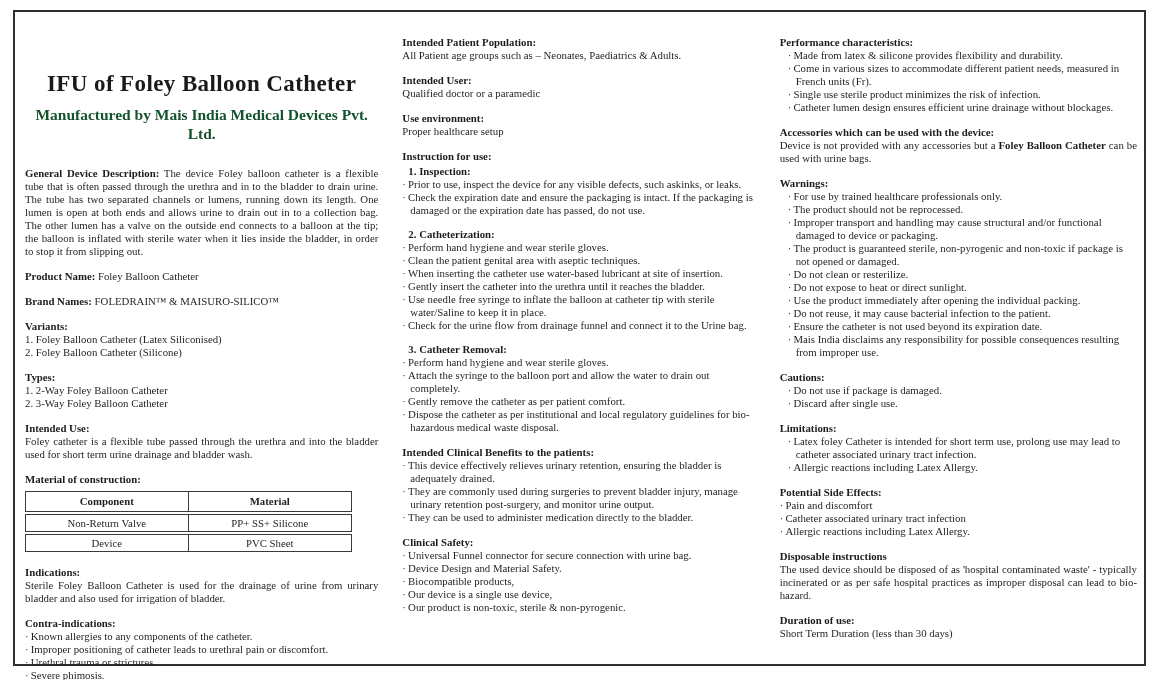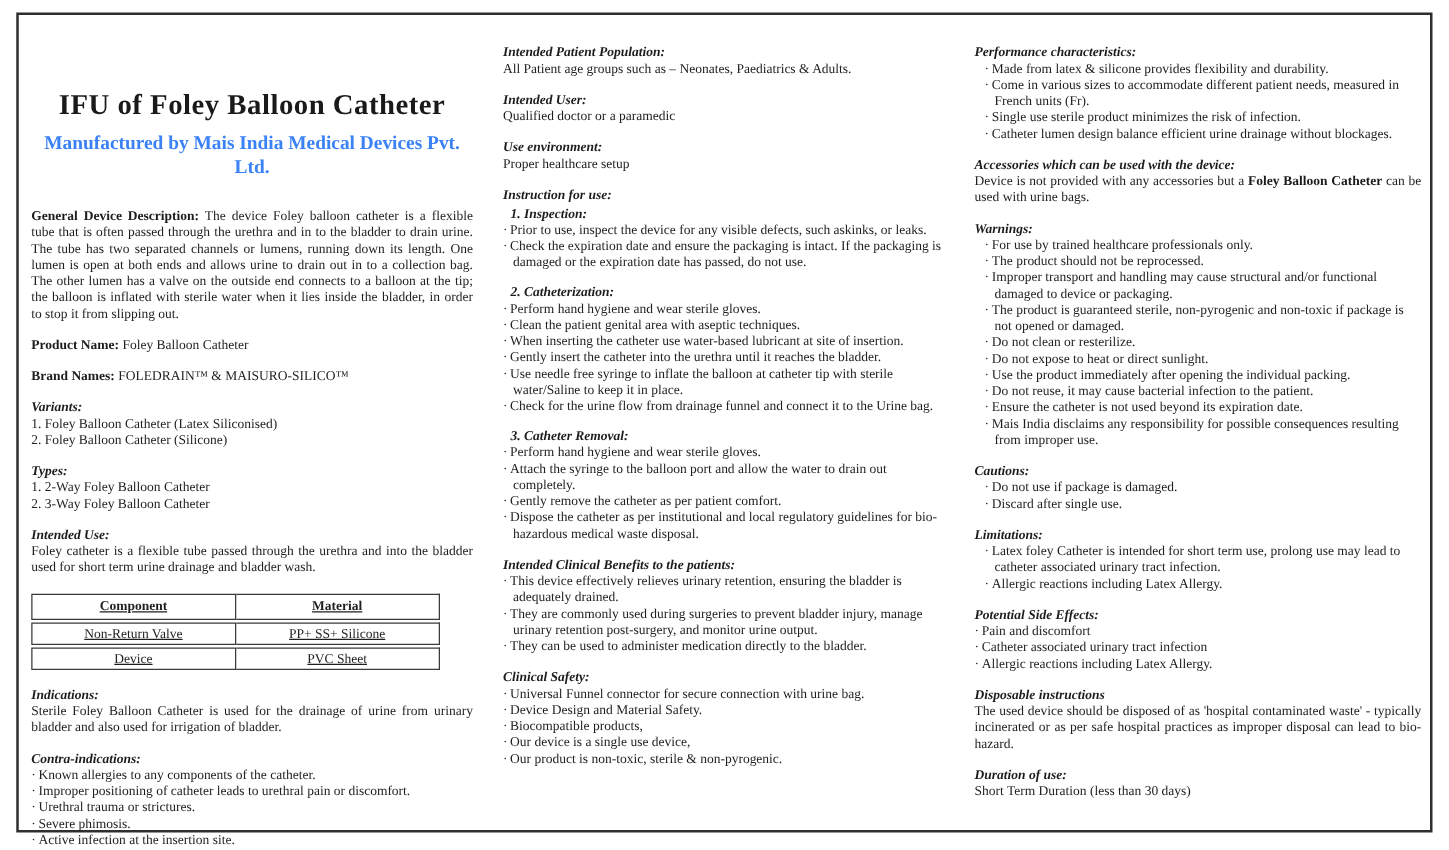--- a/index.html
+++ b/index.html
@@ -15,38 +15,38 @@
   }
   .cols {
     position:absolute; left:25px; top:22px; width:1112px;
     display:flex; gap:24px; align-items:flex-start;
   }
   .col { width:354px; }
   .col.right { width:358px; }
 
   .doc-header { margin-top:18px; margin-bottom:24px; text-align:center; }
   .doc-title { font-size:23px; line-height:28px; font-weight:bold; letter-spacing:.4px; color:#1a1a1a;margin-top:48px; }
-  .doc-subtitle { font-size:15.5px; line-height:19px; font-weight:bold; margin-top:7px; color:#3b82f6; }
+  .doc-subtitle { font-size:15.5px; line-height:19px; font-weight:bold; margin-top:7px; color:#14532d; }
 
   .sec { margin-top:12px; }
   .sec.first { margin-top:14px; }
-  .h { font-weight:bold; color:#1c1c1c;font-style:italic; }
+  .h { font-weight:bold; color:#1c1c1c; }
   b { color:#1c1c1c; }
   p.just { text-align:justify; }
 
   .blist { }
   .bitem { padding-left:8px; text-indent:-8px; }
   .bitem::before { content:"\00B7\2009"; }
   .blist.indent { margin-left:8px; }
   .nitem { }
 
   .numsec { margin-top:11px; }
   .numsec .h { margin-left:6px; }
 
-  .mtable { width:327px; border-collapse:separate; border-spacing:0 2px; margin-top:3px;text-decoration:underline; }
+  .mtable { width:327px; border-collapse:separate; border-spacing:0 2px; margin-top:3px; }
   .mtable th, .mtable td { border:1px solid #3a3a3a; text-align:center; }
   .mtable th { font-weight:bold; padding:3px 2px; }
   .mtable td { padding:1.5px 2px; }
   .mtable th + th, .mtable td + td { border-left:none; }
   .mtable col.c1 { width:50%; }
 </style>
 </head>
 <body>
 
 <div class="page">
@@ -90,20 +90,21 @@
             <div class="nitem">2. 3-Way Foley Balloon Catheter</div>
           </div>
       </div>
 
       <div class="sec">
         <div class="h">Intended Use:</div>
         <p class="just">Foley catheter is a flexible tube passed through the urethra and into the bladder used for short term urine drainage and bladder wash.</p>
       </div>
 
       <div class="sec">
+        <div class="h">Material of construction:</div>
         <table class="mtable">
           <colgroup>
               <col class="c1">
               <col>
             </colgroup>
           <thead>
             <tr>
               <th>Component</th>
               <th>Material</th>
             </tr>
@@ -220,21 +221,21 @@
 
     <div class="col right">
 
       <div class="sec first">
         <div class="h">Performance characteristics:</div>
         <div class="blist indent">
 
         <div class="bitem">Made from latex &amp; silicone provides flexibility and durability.</div>
             <div class="bitem">Come in various sizes to accommodate different patient needs, measured in French units (Fr).</div>
             <div class="bitem">Single use sterile product minimizes the risk of infection.</div>
-            <div class="bitem">Catheter lumen design balance efficient urine drainage without blockages.</div>
+            <div class="bitem">Catheter lumen design ensures efficient urine drainage without blockages.</div>
           </div>
       </div>
 
       <div class="sec">
         <div class="h">Accessories which can be used with the device:</div>
         <p class="just"><span>Device is not provided with any accessories but a </span><b>Foley Balloon Catheter</b><span> can be used with urine bags.</span></p>
       </div>
 
       <div class="sec">
         <div class="h">Warnings:</div>

